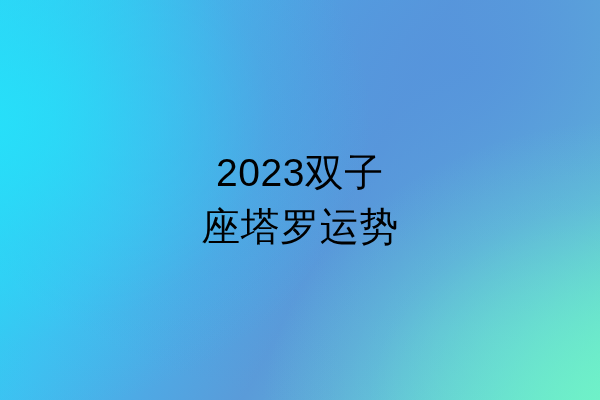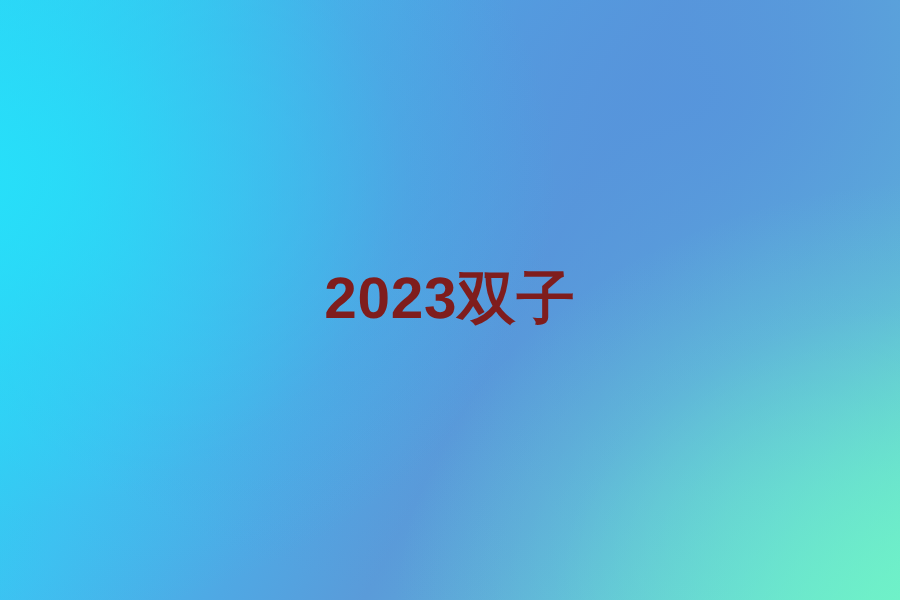--- a/index.html
+++ b/index.html
@@ -84,36 +84,37 @@
     position: absolute;
     inset: 0;
     display: flex;
     flex-direction: column;
     align-items: center;
     justify-content: center;
     text-align: center;
   }
 
   .headline-line {
-    color: #7f1d1d;
+    color: #000000;
     font-size: 39px;
-    font-weight: 700;
+    font-weight: 400;
     line-height: 54px;
     letter-spacing: 0.5px;
     white-space: nowrap;
     -webkit-font-smoothing: antialiased;
   }
 </style>
 </head>
 <body>
 
 <div id="banner">
 
   <div class="grad-base"></div>
   <div class="grad-blue-wash"></div>
   <div class="grad-cyan-wash"></div>
   <div class="grad-mint-wash"></div>
 
   <div id="headline">
     <div class="headline-line">2023双子</div>
+    <div class="headline-line">座塔罗运势</div>
   </div>
 
 </div>
 
 </body></html>

